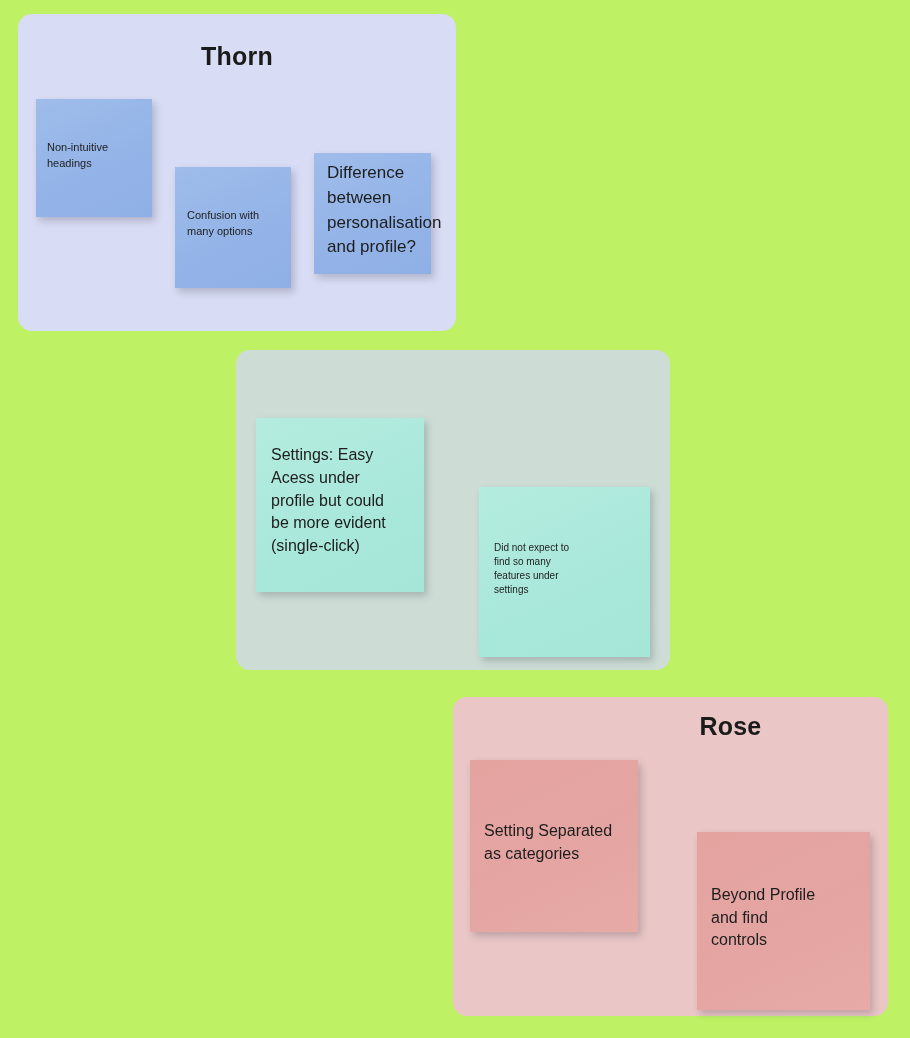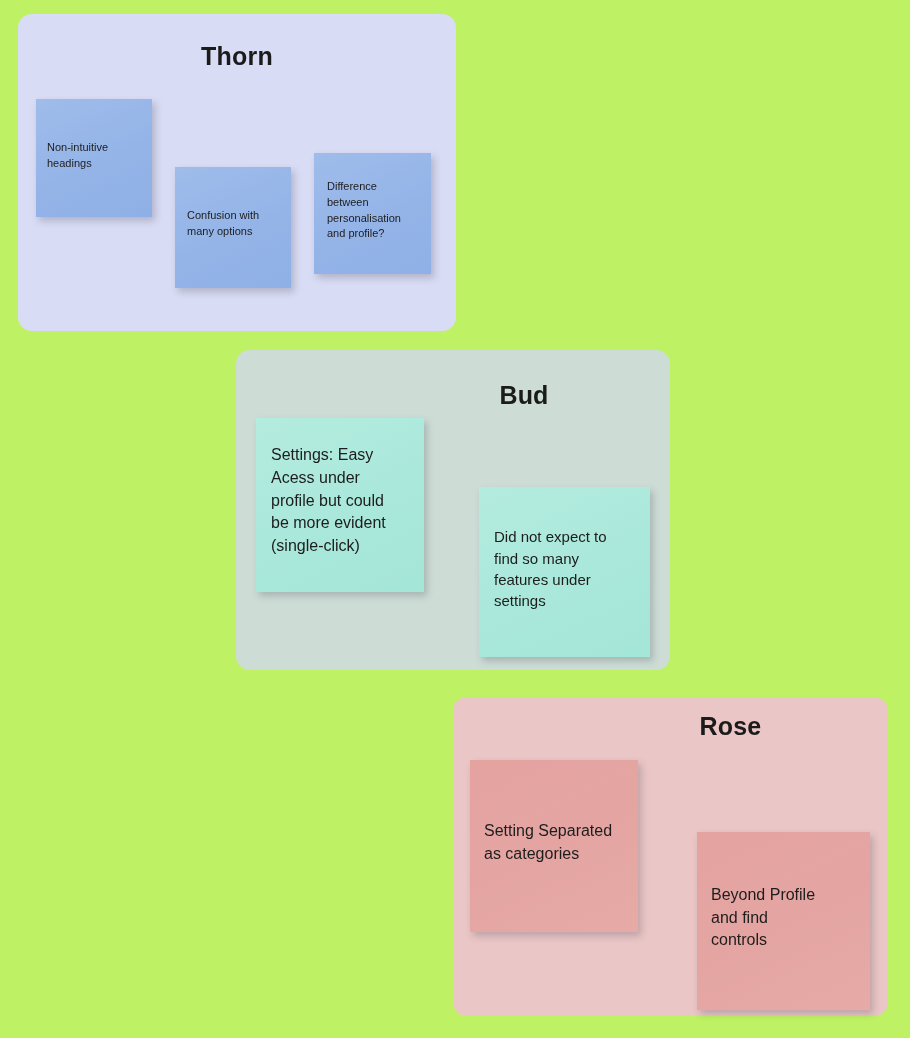--- a/index.html
+++ b/index.html
@@ -100,27 +100,27 @@
   
   .note-rose  { background: linear-gradient(155deg, #e5a3a0 0%, #e4a5a2 50%, #e7aaa7 100%); }
 
   #note-t1 { left: 36px;  top: 87px;  width: 116px; height: 118px; padding: 0 0 4px 11px; margin-top: 12px; }
   #note-t1 .note-text { font-size: 11px; line-height: 1.45; }
 
   #note-t2 { left: 175px; top: 167px; width: 116px; height: 121px; padding: 0 0 8px 12px; }
   #note-t2 .note-text { font-size: 11px; line-height: 1.45; }
 
   #note-t3 { left: 314px; top: 153px; width: 117px; height: 121px; padding: 0 8px 6px 13px; }
-  #note-t3 .note-text { font-size: 11px; line-height: 1.45; }
+  #note-t3 .note-text { font-size: 17px; line-height: 1.45; }
 
   #note-b1 { left: 256px; top: 418px; width: 168px; height: 174px; padding: 0 10px 8px 15px; }
   #note-b1 .note-text { font-size: 16px; line-height: 1.42; }
 
   #note-b2 { left: 479px; top: 487px; width: 171px; height: 170px; padding: 0 10px 6px 15px; }
-  #note-b2 .note-text { font-size: 15px; line-height: 1.42; }
+  #note-b2 .note-text { font-size: 10px; line-height: 1.42; }
 
   #note-r1 { left: 470px; top: 760px; width: 168px; height: 172px; padding: 0 16px 6px 14px; }
   #note-r1 .note-text { font-size: 16px; line-height: 1.42; }
 
   #note-r2 { left: 697px; top: 832px; width: 173px; height: 178px; padding: 0 8px 6px 14px; }
   #note-r2 .note-text { font-size: 16px; line-height: 1.42; }
 </style>
 </head>
 <body>
 
@@ -138,21 +138,20 @@
 many options</span>
   </div>
   <div class="note note-thorn" id="note-t3">
     <span class="note-text">Difference
 between
 personalisation
 and profile?</span>
   </div>
 
   <div class="panel" id="panel-bud"></div>
-  <div class="panel-title" id="title-bud">Bud</div>
 
   <div class="note note-bud" id="note-b1">
     <span class="note-text">Settings: Easy
 Acess under
 profile but could
 be more evident
 (single-click)</span>
   </div>
   <div class="note note-bud" id="note-b2">
     <span class="note-text">Did not expect to

